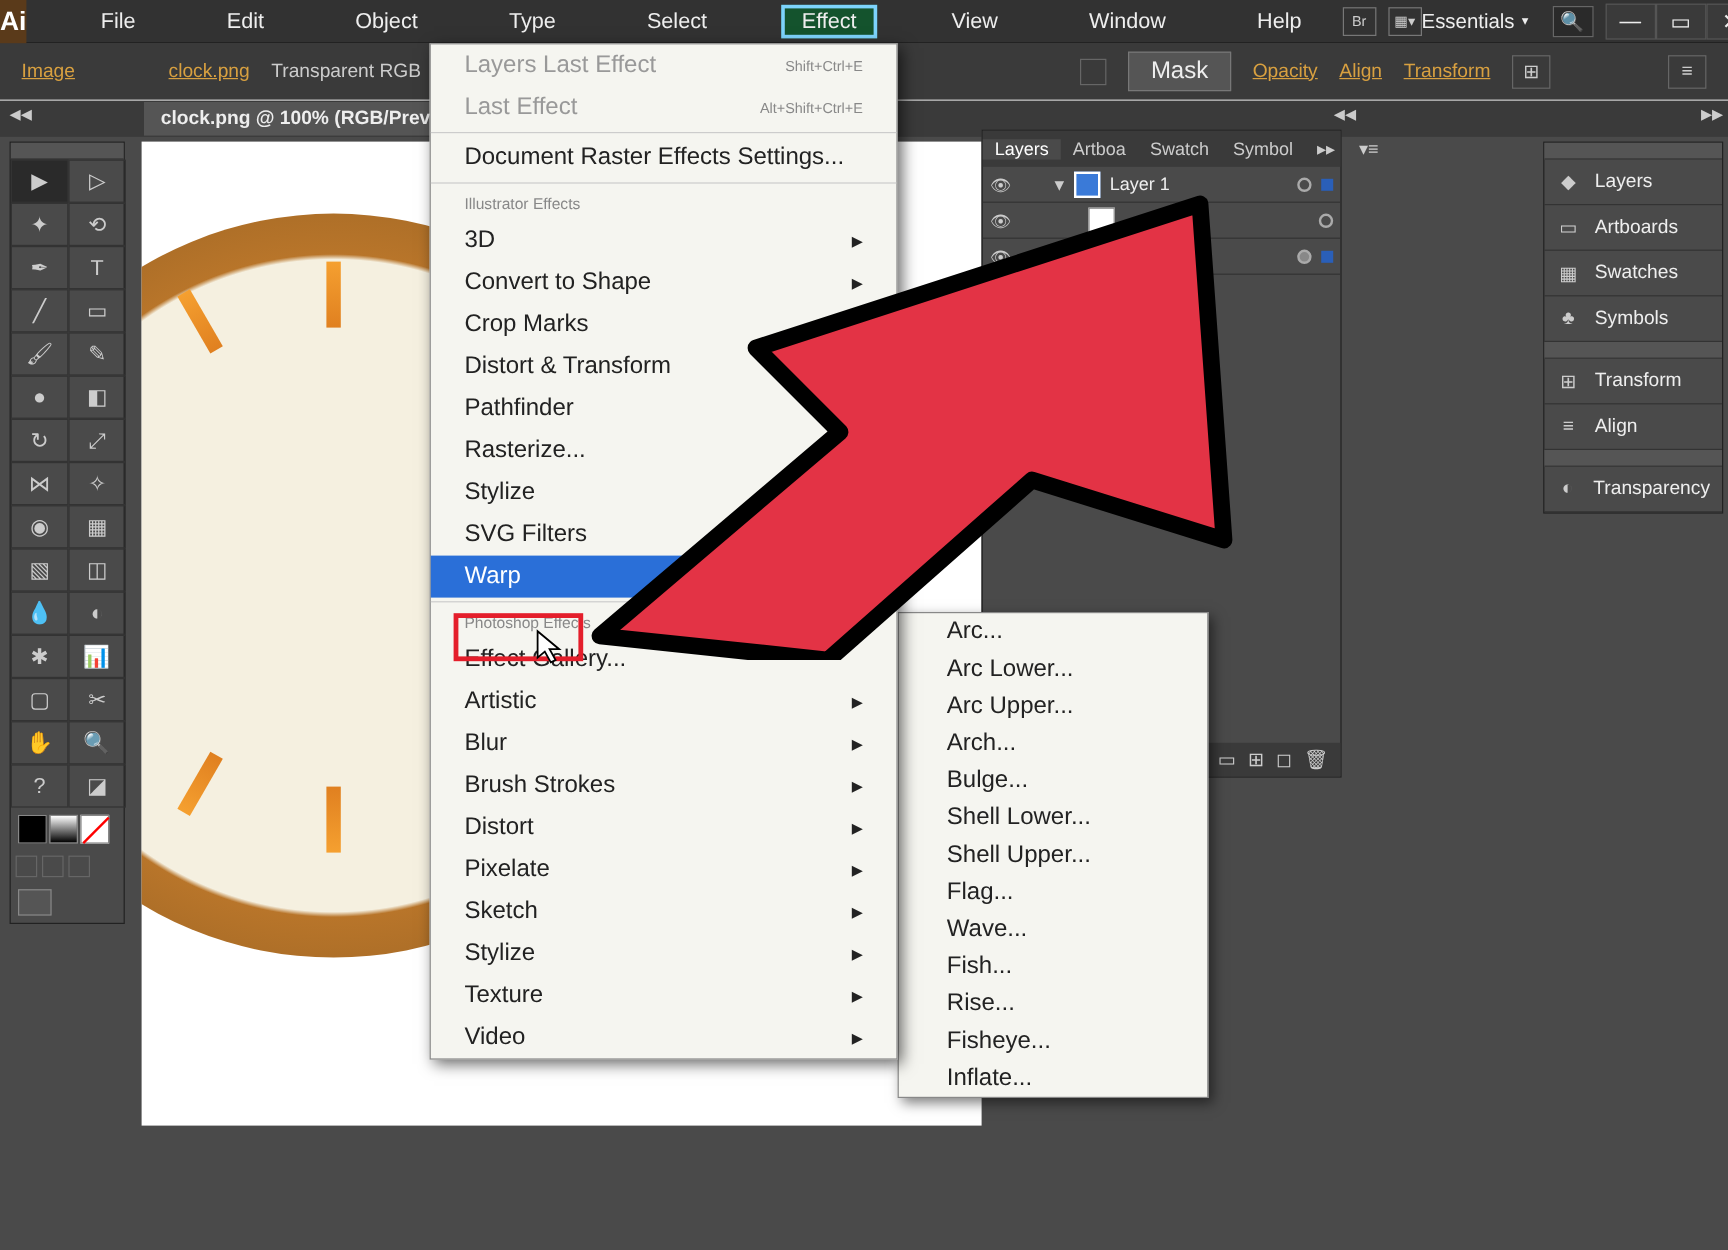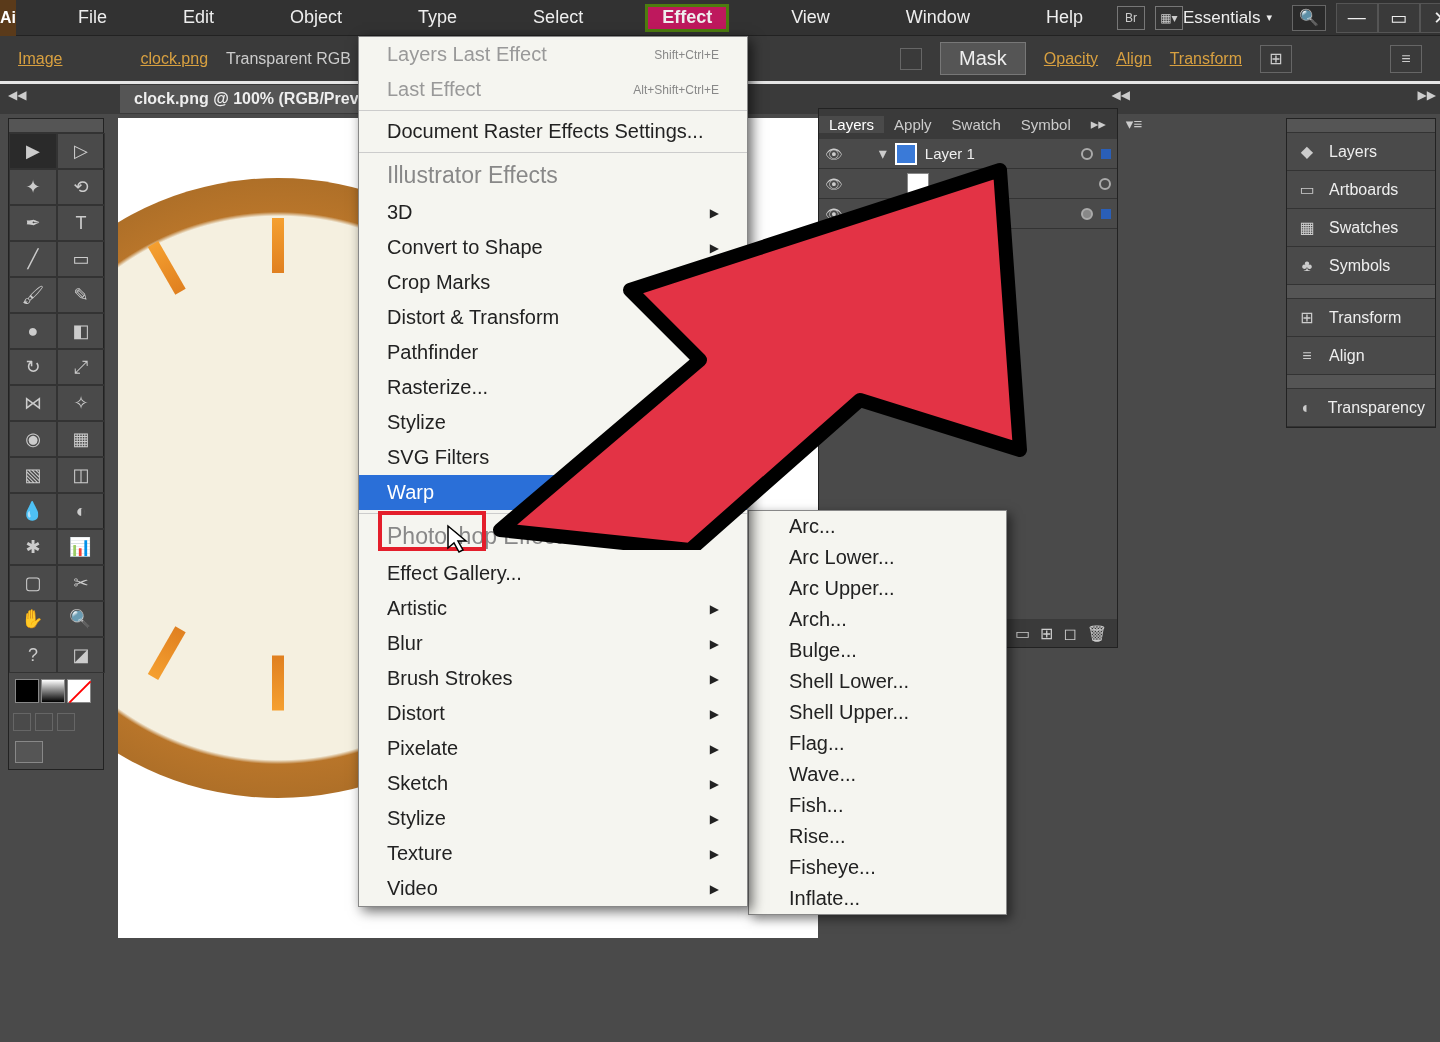--- a/index.html
+++ b/index.html
@@ -1,31 +1,31 @@
 <!DOCTYPE html>
 <html><head>
 <meta charset="utf-8">
 <style>
 * { margin: 0; padding: 0; box-sizing: border-box; font-family: Arial, Helvetica, sans-serif; user-select: none; }
 body { background: #4a4a4a; width: 1440px; height: 1042px; overflow: hidden; position: relative; }
 
 
 .menubar { background: #323232; height: 36px; display: flex; align-items: center; border-bottom: 1px solid #222; }
-.app-icon { width: 52px; height: 36px; background: #5a3a1a; display: flex; align-items: center; justify-content: center; color: #fff; font-weight: bold; font-size: 16px; }
+.app-icon { width: 52px; height: 36px; background: #5a3a1a; display: flex; align-items: center; justify-content: center; color: #fff; font-weight: bold; font-size: 22px; }
 .menu-item { color: #eee; padding: 0 14px; height: 28px; display: flex; align-items: center; font-size: 18px; cursor: pointer; margin-left: 48px; }
-.menu-item.highlighted { border: 3px solid #4d7c0f; background: #be185d; font-weight: bold; }
+.menu-item.highlighted { border: 3px solid #7dd3fc; background: #14532d; }
 .menu-extras { display: flex; align-items: center; gap: 10px; margin-left: 20px; }
 .menu-icon-box { width: 28px; height: 24px; border: 1px solid #777; display: flex; align-items: center; justify-content: center; color: #ccc; font-size: 12px; }
 .workspace-label { color: #eee; font-size: 17px; margin-left: auto; margin-right: 20px; display: flex; align-items: center; gap: 6px; }
 .search-box { width: 165px; height: 26px; background: #2a2a2a; border: 1px solid #666; margin-right: 10px; display: flex; align-items: center; padding: 0 6px; color: #aaa; }
 .window-controls { display: flex; gap: 0; }
 .window-btn { width: 42px; height: 30px; background: #3a3a3a; border: 1px solid #555; display: flex; align-items: center; justify-content: center; color: #eee; font-size: 18px; }
 
 
-.controlbar { background: #3a3a3a; height: 48px; display: flex; align-items: center; padding: 0 18px; border-bottom: 3px solid #e5e5e5; gap: 18px; }
+.controlbar { background: #3a3a3a; height: 48px; display: flex; align-items: center; padding: 0 18px; border-bottom: 1px solid #e5e5e5; gap: 18px; }
 .ctrl-label { color: #d8a040; font-size: 16px; text-decoration: underline; }
 .ctrl-text { color: #ccc; font-size: 16px; }
 .ctrl-btn { background: #555; color: #eee; padding: 4px 18px; border: 1px solid #777; font-size: 20px; }
 .ctrl-link { color: #d8a040; font-size: 16px; text-decoration: underline; }
 .ctrl-icon { width: 32px; height: 28px; border: 1px solid #666; display: flex; align-items: center; justify-content: center; color: #ccc; }
 
 
 .tabbar { background: #3a3a3a; height: 30px; display: flex; align-items: center; padding-left: 120px; }
 .doc-tab { background: #555; color: #eee; padding: 4px 14px; font-size: 16px; font-weight: bold; height: 28px; display: flex; align-items: center; }
 .tab-collapse { position: absolute; left: 8px; top: 88px; color: #ccc; font-size: 12px; }
@@ -58,21 +58,21 @@
 
 .side-panels { position: absolute; right: 4px; top: 118px; width: 150px; background: #4a4a4a; border: 1px solid #222; }
 .side-panel-header { height: 14px; background: #555; border-bottom: 1px solid #333; }
 .side-item { display: flex; align-items: center; gap: 12px; height: 38px; padding: 0 10px; color: #eee; font-size: 16px; border-bottom: 1px solid #333; }
 .side-icon { width: 20px; height: 20px; color: #ccc; display: flex; align-items: center; justify-content: center; }
 
 
 .dropdown { position: absolute; left: 358px; top: 36px; width: 390px; background: #f5f5f0; border: 1px solid #888; box-shadow: 4px 4px 12px rgba(0,0,0,0.6); z-index: 100; }
 .dd-item { padding: 6px 28px; font-size: 20px; color: #222; display: flex; justify-content: space-between; align-items: center; position: relative; }
 .dd-item.disabled { color: #999; }
-.dd-item.header { color: #888; font-size: 23px; }
+.dd-item.header { color: #888; font-size: 13px; }
 .dd-sep { height: 1px; background: #ccc; margin: 3px 0; }
 .dd-item.selected { background: #2a6fd8; color: #fff; }
 .dd-redbox { position: absolute; left: 378px; top: 511px; width: 108px; height: 40px; border: 4px solid #e41e2b; z-index: 102; pointer-events: none; }
 .dd-arrow { font-size: 12px; }
 .dd-shortcut { color: #888; font-size: 12px; }
 
 
 .submenu { position: absolute; left: 748px; top: 510px; width: 259px; background: #f5f5f0; border: 1px solid #888; box-shadow: 4px 4px 10px rgba(0,0,0,0.5); z-index: 99; }
 .sub-item { padding: 4px 40px; font-size: 20px; color: #222; }
 
@@ -199,21 +199,21 @@
     <div class="clock-tick" style="transform:translate(-50%,-50%) rotate(180deg) translateY(-250px)"></div>
     <div class="clock-tick" style="transform:translate(-50%,-50%) rotate(210deg) translateY(-250px)"></div>
 
     <div class="clock-tick" style="transform:translate(-50%,-50%) rotate(330deg) translateY(-250px)"></div>
   </div>
 </div>
 
 <div class="panel-layers">
   <div class="panel-tabs">
     <div class="panel-tab active">Layers</div>
-    <div class="panel-tab">Apply</div>
+    <div class="panel-tab">Artboa</div>
     <div class="panel-tab">Swatch</div>
     <div class="panel-tab">Symbol</div>
     <div style="flex:1"></div>
     <div class="panel-tab">▸▸</div>
     <div class="panel-tab">▾≡</div>
   </div>
   <div class="layer-row">
     <span class="eye-icon">👁</span>
     <span style="width:20px"></span>
     <span style="color:#ccc">▾</span>

